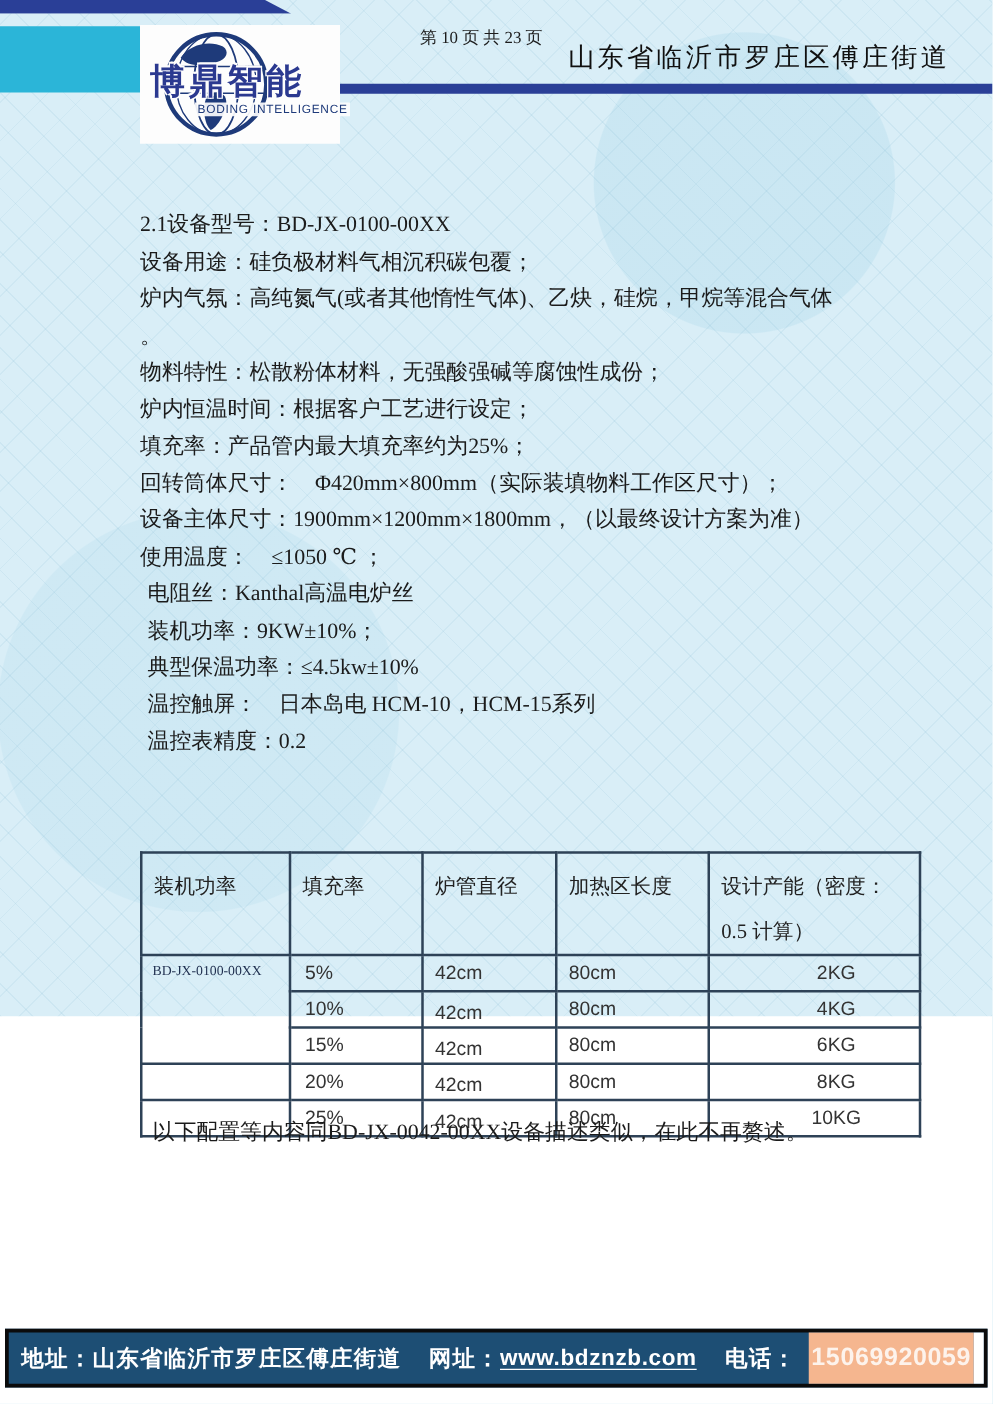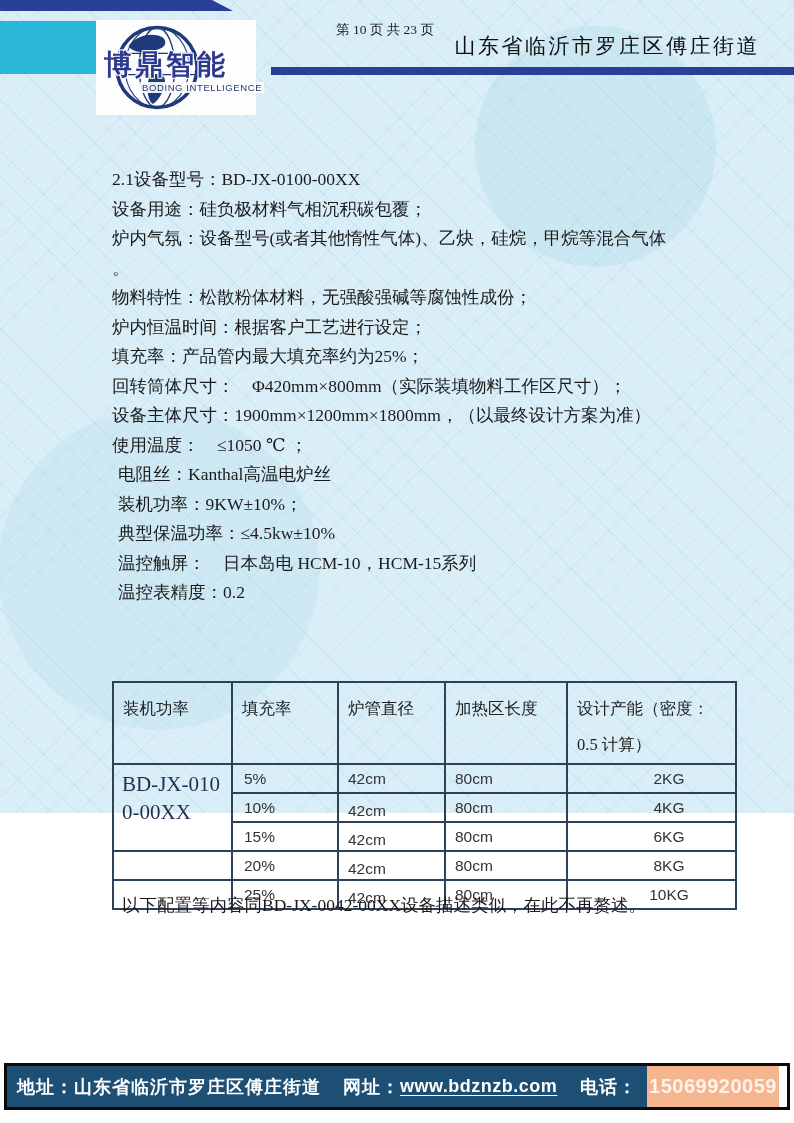--- a/index.html
+++ b/index.html
@@ -12,41 +12,41 @@
       repeating-linear-gradient(-45deg, rgba(130,185,210,.12) 0 1px, transparent 1px 22px),
       radial-gradient(circle at 75% 18%, rgba(160,210,230,.25) 0 120px, transparent 121px),
       radial-gradient(circle at 20% 70%, rgba(160,210,230,.18) 0 160px, transparent 161px);
     font-family:"Liberation Serif","DejaVu Serif",serif;
   }
   
   .band-top{position:absolute;left:0;top:0;width:233px;height:11px;background:#2a3f97;
     clip-path:polygon(0 0,calc(100% - 21px) 0,100% 100%,0 100%);}
   .cyan-block{position:absolute;left:0;top:21px;width:112px;height:53px;background:#2bb5d8;}
   .header-rule{position:absolute;left:271px;top:67px;right:0;height:8px;background:#2a3f97;}
-  .logo-box{position:absolute;left:96px;top:20px;width:160px;height:95px;background:#fdfdfd;z-index:3;}
+  .logo-box{position:absolute;left:112px;top:20px;width:160px;height:95px;background:#fdfdfd;z-index:3;}
   .logo-globe{position:absolute;left:10px;top:3px;width:102px;height:89px;}
   .logo-cn{position:absolute;left:8px;top:26px;font-size:28px;font-weight:bold;color:#2b3990;
     letter-spacing:3px;font-family:"Liberation Sans",sans-serif;white-space:nowrap;
     text-shadow:-1px -1px 0 #fdfdfd,1px -1px 0 #fdfdfd,-1px 1px 0 #fdfdfd,1px 1px 0 #fdfdfd;}
   .logo-en{position:absolute;left:44px;top:62px;font-size:9.5px;color:#1e3a7a;letter-spacing:.6px;
     font-family:"Liberation Sans",sans-serif;background:rgba(253,253,253,.92);padding:0 2px;white-space:nowrap;}
   .page-number{position:absolute;top:21px;left:0;width:770px;text-align:center;font-size:13.5px;color:#1c1c1c;}
   .company-name{position:absolute;top:32px;right:34px;font-size:21px;color:#101010;letter-spacing:2.5px;white-space:nowrap;}
   
   .spec-block{position:absolute;left:112px;top:165px;width:640px;}
   .spec-line{height:29.5px;line-height:29.5px;font-size:17.5px;color:#1b1b1b;white-space:nowrap;}
   .spec-line.indent{padding-left:6px;}
   
   .spec-table{position:absolute;left:112px;top:681px;border-collapse:collapse;table-layout:fixed;}
   .spec-table th,.spec-table td{border:2px solid #2e4257;box-sizing:border-box;overflow:hidden;padding-left:36px;}
   .spec-table th{height:64px;vertical-align:top;text-align:left;padding:8px 6px 0 9px;
     font-weight:normal;font-size:16.5px;line-height:36px;color:#222;}
   .spec-table td{height:29px;font-family:"Liberation Sans",sans-serif;font-size:15.5px;color:#333;}
   .col-model{width:119px;} .col-fill{width:106px;} .col-dia{width:107px;} .col-len{width:122px;} .col-cap{width:169px;}
-  td.model-cell{font-family:"Liberation Serif","DejaVu Serif",serif;font-size:21px;color:#1f2f4f;
+  td.model-cell{font-family:"Liberation Serif","DejaVu Serif",serif;font-size:11px;color:#1f2f4f;
     vertical-align:top;padding:5px 6px 0 8px;line-height:1.35;word-break:break-all;}
   td.fill-cell{padding-left:11px;}
   td.dia-cell{padding-left:9px;}
   td.dia-cell.low{vertical-align:bottom;padding-bottom:1px;}
   td.len-cell{padding-left:9px;}
   td.cap-cell{text-align:center;}
   .note-line{position:absolute;left:122px;top:893px;font-size:17.5px;color:#1b1b1b;white-space:nowrap;}
   
   .footer-bar{position:absolute;left:4px;top:1063px;width:786px;height:47px;box-sizing:border-box;
     background:#1d4e74;border:3px solid #0b0b0b;display:flex;align-items:center;
@@ -83,21 +83,21 @@
       <path d="M42,60 C50,55 59,57 59,66 C58,78 50,89 45,91 C39,86 37,69 42,60 Z" fill="#1e3a7a"></path>
       <path d="M70,40 C76,38 82,42 80,47 C77,51 70,49 68,45 Z" fill="#1e3a7a"></path>
     </svg>
     <div class="logo-cn">博鼎智能</div>
     <div class="logo-en">BODING INTELLIGENCE</div>
   </div>
 
   <div class="spec-block">
       <div class="spec-line">2.1设备型号：BD-JX-0100-00XX</div>
       <div class="spec-line">设备用途：硅负极材料气相沉积碳包覆；</div>
-      <div class="spec-line">炉内气氛：设备型号(或者其他惰性气体)、乙炔，硅烷，甲烷等混合气体</div>
+      <div class="spec-line">炉内气氛：高纯氮气(或者其他惰性气体)、乙炔，硅烷，甲烷等混合气体</div>
       <div class="spec-line">。</div>
       <div class="spec-line">物料特性：松散粉体材料，无强酸强碱等腐蚀性成份；</div>
       <div class="spec-line">炉内恒温时间：根据客户工艺进行设定；</div>
       <div class="spec-line">填充率：产品管内最大填充率约为25%；</div>
       <div class="spec-line">回转筒体尺寸：　Φ420mm×800mm（实际装填物料工作区尺寸）；</div>
       <div class="spec-line">设备主体尺寸：1900mm×1200mm×1800mm，（以最终设计方案为准）</div>
       <div class="spec-line">使用温度：　≤1050 ℃ ；</div>
       <div class="spec-line indent">电阻丝：Kanthal高温电炉丝</div>
       <div class="spec-line indent">装机功率：9KW±10%；</div>
       <div class="spec-line indent">典型保温功率：≤4.5kw±10%</div>

